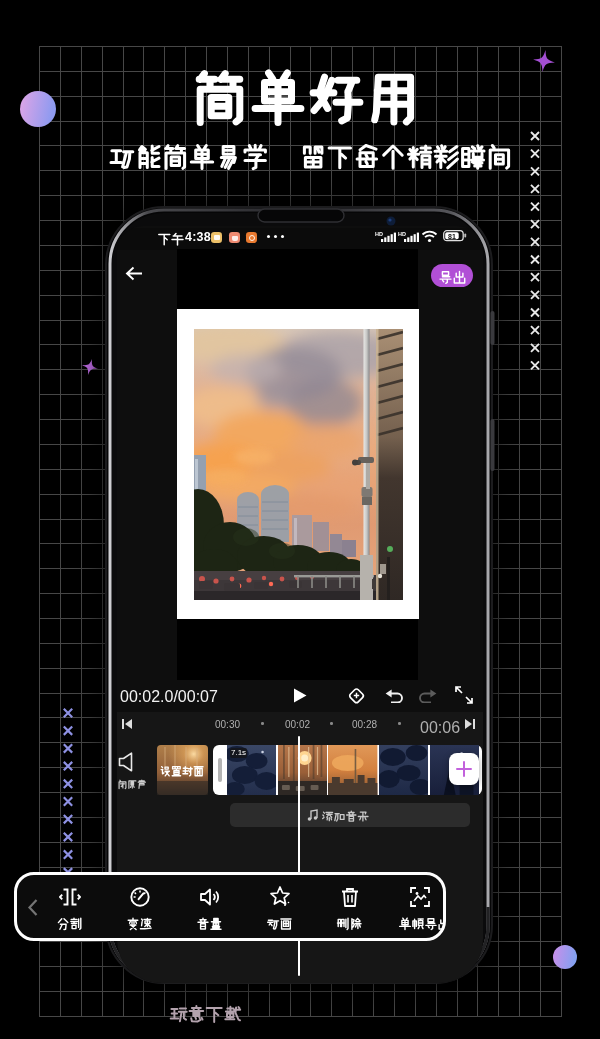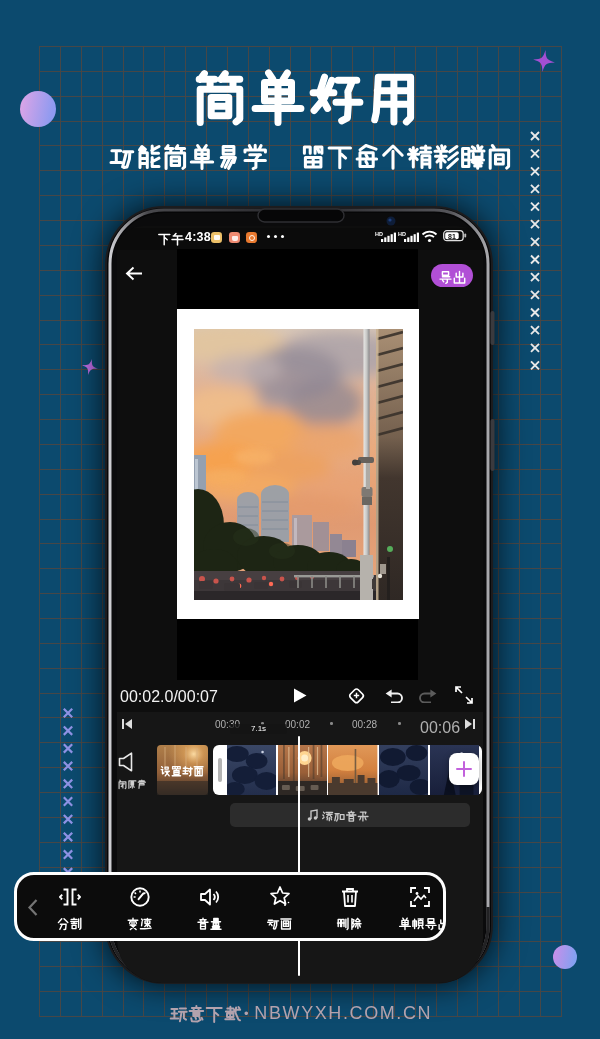--- a/index.html
+++ b/index.html
@@ -1,18 +1,18 @@
 <!DOCTYPE html>
 <html><head><meta charset="utf-8">
 <style>
 *{margin:0;padding:0;box-sizing:border-box}
 html,body{width:600px;height:1039px;background:#151515;overflow:hidden;
 font-family:"Liberation Sans", sans-serif;}
 .abs{position:absolute}
-#page{position:relative;width:600px;height:1039px;background:#0c4a6e;overflow:hidden}
+#page{position:relative;width:600px;height:1039px;background:#000000;overflow:hidden}
 #grid{position:absolute;left:39px;top:46px;width:523px;height:971px;
 background-image:
  repeating-linear-gradient(to right, #474747 0px, #474747 1px, transparent 1px, transparent 20.88px),
  repeating-linear-gradient(to bottom, #474747 0px, #474747 1px, transparent 1px, transparent 24.87px);
 }
 </style></head><body>
 <div id="page">
 <div id="grid"></div>
 
 <div class="abs" style="left:20px;top:91px;width:36px;height:36px;border-radius:50%;background:linear-gradient(100deg,#d7a4e7 10%,#8e9af0 85%);"></div>
@@ -475,21 +475,21 @@
           <linearGradient id="t5" x1="0" y1="0" x2="0" y2="1">
             <stop offset="0" stop-color="#2a3454"></stop>
             <stop offset="1" stop-color="#181f3a"></stop>
           </linearGradient>
         </defs>
 <rect width="50" height="50" fill="url(#t5)"></rect>
         <path d="M14,50 L20,22 L26,50 Z" fill="#0b1020"></path>
         <rect x="30" y="34" width="14" height="16" fill="#0e1426"></rect>
         <circle cx="32" cy="9" r="1.8" fill="#d8dce8"></circle>
       </svg>
-<div class="abs" style="left:113px;top:498px;padding:0 21px;height:10px;line-height:10px;background:rgba(20,20,20,0.75);border-radius:2px;font-size:8px;color:#fff">7.1s</div>
+<div class="abs" style="left:113px;top:522px;padding:0 1px;height:10px;line-height:10px;background:rgba(20,20,20,0.75);border-radius:2px;font-size:8px;color:#fff">7.1s</div>
 <div class="abs" style="left:332px;top:527px;width:30px;height:32px;background:#fff;border-radius:8px;box-shadow:0 2px 6px rgba(0,0,0,0.35)"></div>
 <svg class="abs" style="left:338px;top:534px" width="18" height="18" viewBox="0 0 18 18">
 <path d="M9,2 V16 M2,9 H16" stroke="#c261dc" stroke-width="2" stroke-linecap="round"></path>
       </svg>
 <div class="abs" style="left:113px;top:577px;width:240px;height:24px;background:#2c2c2c;border-radius:5px"></div>
 <svg class="abs" style="left:189px;top:582px" width="14" height="14" viewBox="0 0 14 14">
 <path d="M5,11 L5,3 L11,2 L11,10" fill="none" stroke="#c8c8c8" stroke-width="1.4"></path>
 <circle cx="3.5" cy="11" r="1.8" fill="#c8c8c8"></circle>
         <circle cx="9.5" cy="10" r="1.8" fill="#c8c8c8"></circle>
       </svg>
@@ -563,13 +563,12 @@
 <path d="M2,7 L2,2 L7,2 M15,2 L20,2 L20,7 M20,15 L20,20 L15,20 M7,20 L2,20 L2,15" fill="none" stroke="#fff" stroke-width="1.8"></path>
 <path d="M5,15 L9,10 L12,13 L15,9.5 L17,12" fill="none" stroke="#fff" stroke-width="1.6"></path>
 <circle cx="8" cy="7.5" r="1.4" fill="#fff"></circle>
     </svg>
 <svg style="position:absolute;left:170px;top:1004px;overflow:visible;opacity:1.0;" width="74" height="21" viewBox="0 -2 74 21">
       <path d="M1.4 3.1L7.5 3.1M1.7 7.5L7.1 7.5M0.7 12.6L8.2 12.6M4.4 3.1L4.4 12.6M9.9 2.4L16.0 2.4M8.8 5.8L16.7 5.8M11.6 5.8L9.9 15.3M13.9 5.8L13.9 12.2L16.0 13.6" fill="none" stroke="#b3a2ad" stroke-width="1.96" stroke-linecap="round" stroke-linejoin="round"></path>
       <path d="M26.4 0.0L26.4 1.7M21.9 2.0L30.8 2.0M23.6 3.4L24.3 5.1M28.7 3.4L28.1 5.1M19.6 5.1L33.2 5.1M23.3 6.1L29.4 6.1M23.3 6.1L23.3 9.9M29.4 6.1L29.4 9.9M23.3 9.9L29.4 9.9M23.3 8.0L29.4 8.0M21.2 12.2L21.9 15.3L27.4 15.6L30.4 13.9M25.3 11.2L26.0 12.9M29.1 10.9L29.8 12.2M31.8 11.9L32.5 13.6" fill="none" stroke="#b3a2ad" stroke-width="1.96" stroke-linecap="round" stroke-linejoin="round"></path>
       <path d="M36.7 2.0L51.7 2.0M44.2 2.0L44.2 16.0M45.2 6.5L48.3 9.2" fill="none" stroke="#b3a2ad" stroke-width="1.96" stroke-linecap="round" stroke-linejoin="round"></path>
       <path d="M57.3 2.4L63.4 2.4M60.4 0.7L60.4 4.4M55.9 5.4L64.8 5.4M57.0 7.5L63.4 7.5M57.0 7.5L57.0 10.9M63.4 7.5L63.4 10.9M57.0 10.9L63.4 10.9M60.2 5.4L60.2 12.9M55.3 13.3L64.4 13.3M64.1 3.7L70.2 3.7M66.1 1.4L65.5 6.8L68.5 13.6L70.0 14.3M68.5 1.0L69.5 2.4" fill="none" stroke="#b3a2ad" stroke-width="1.96" stroke-linecap="round" stroke-linejoin="round"></path>
     </svg>
-<div class="abs" style="left:244px;top:1003px;font-size:18px;color:#b3a2ad;letter-spacing:1.6px"><span style="font-size:13px;vertical-align:1.5px">• </span>NBWYXH.COM.CN</div>
 </div>
 </body></html>

